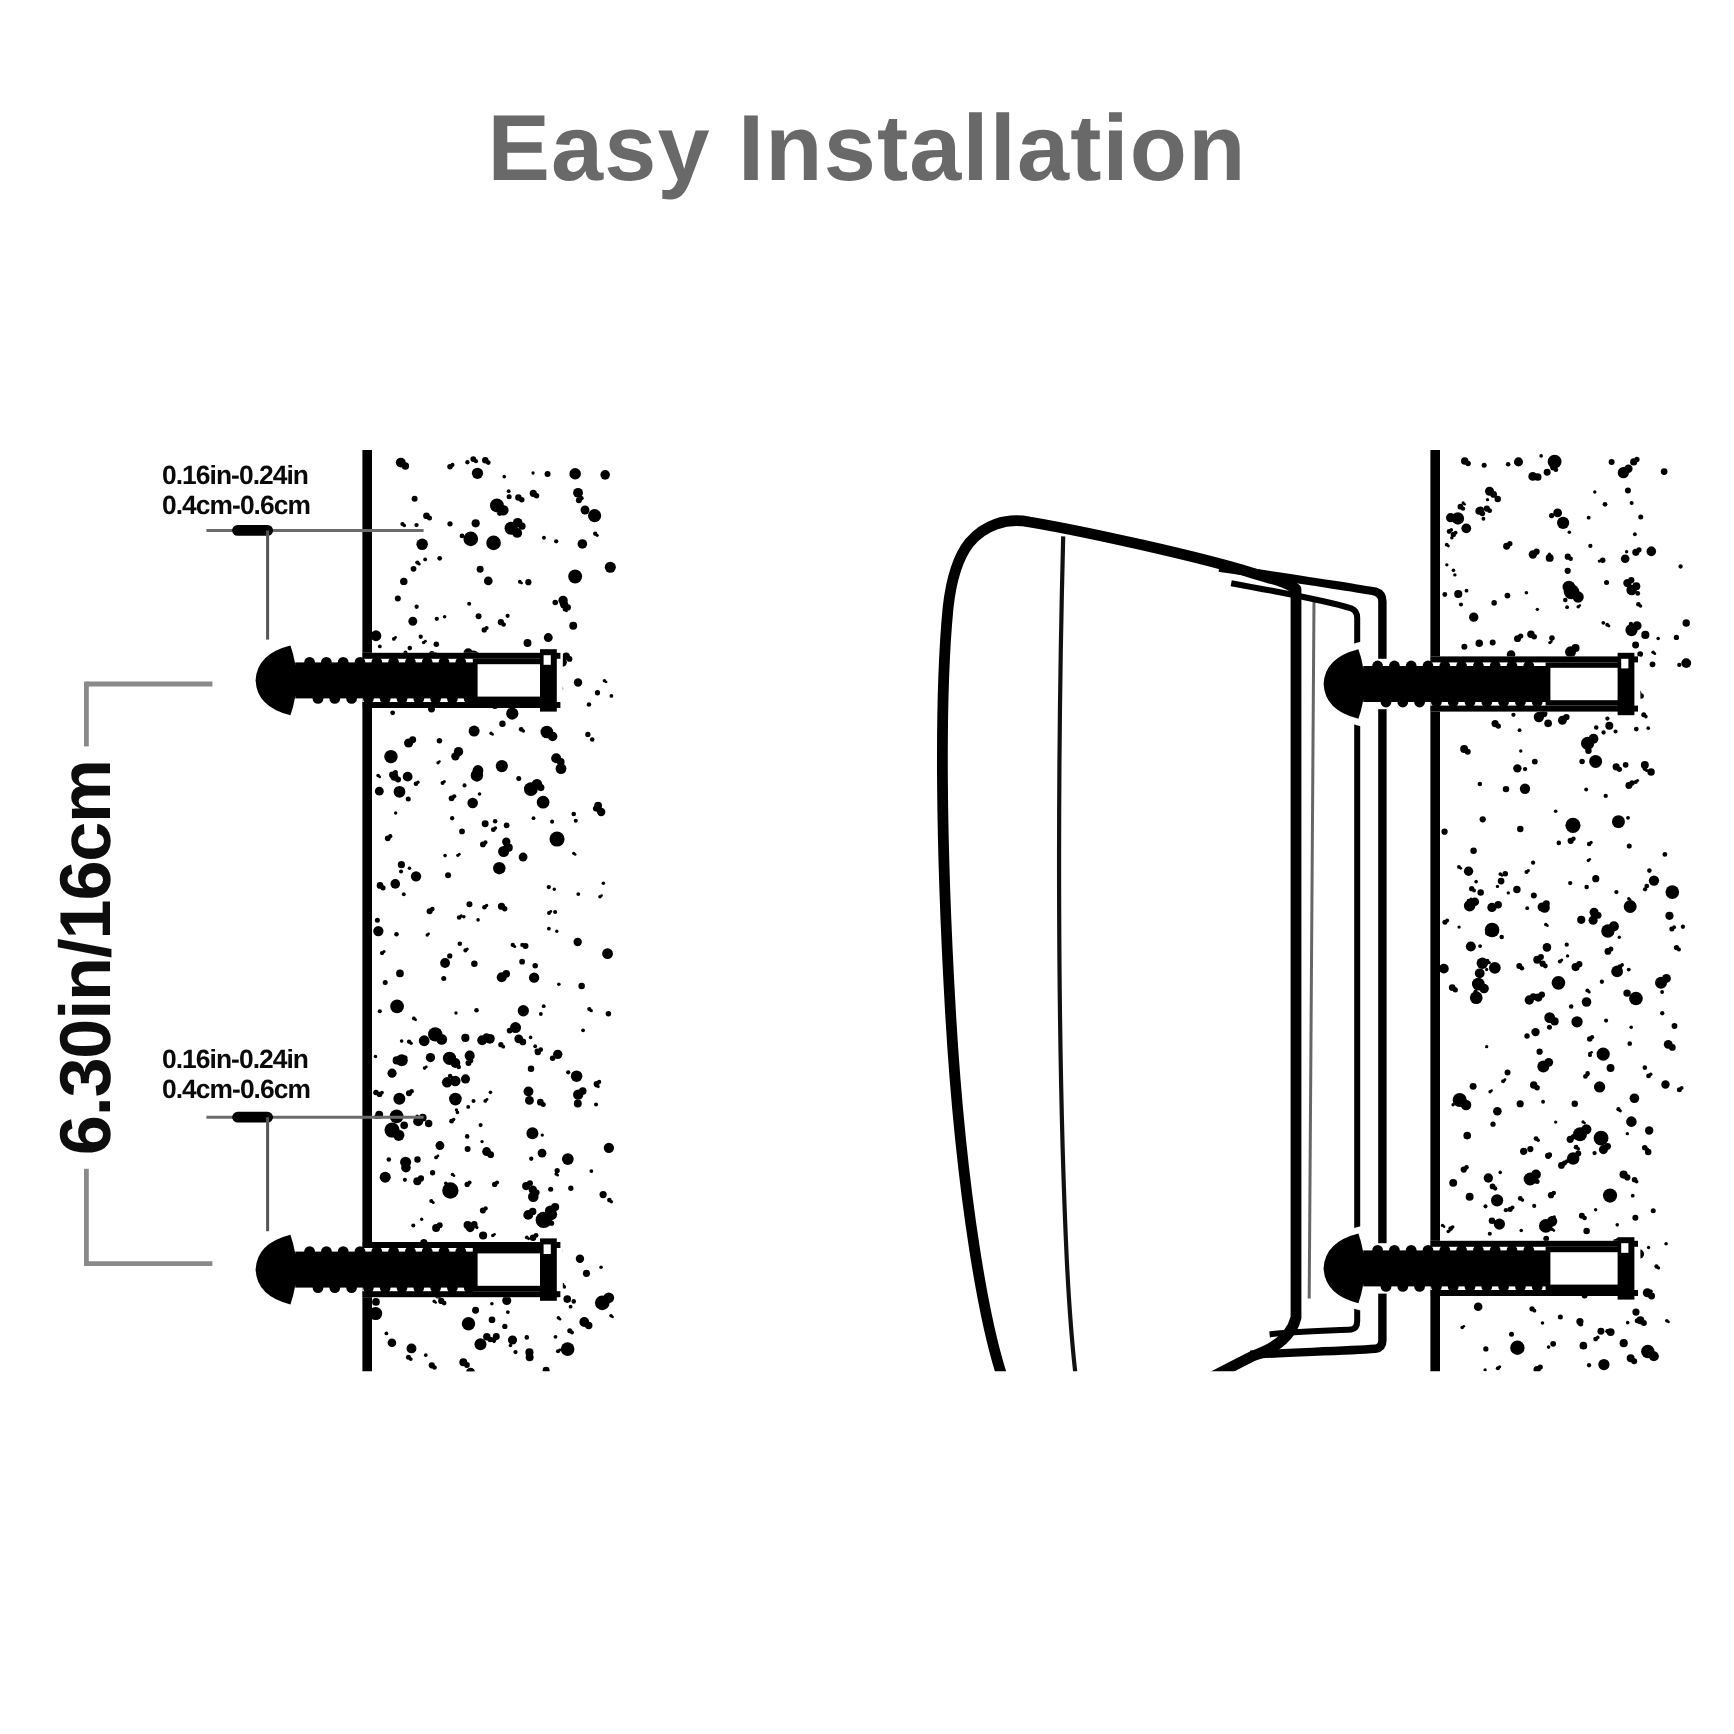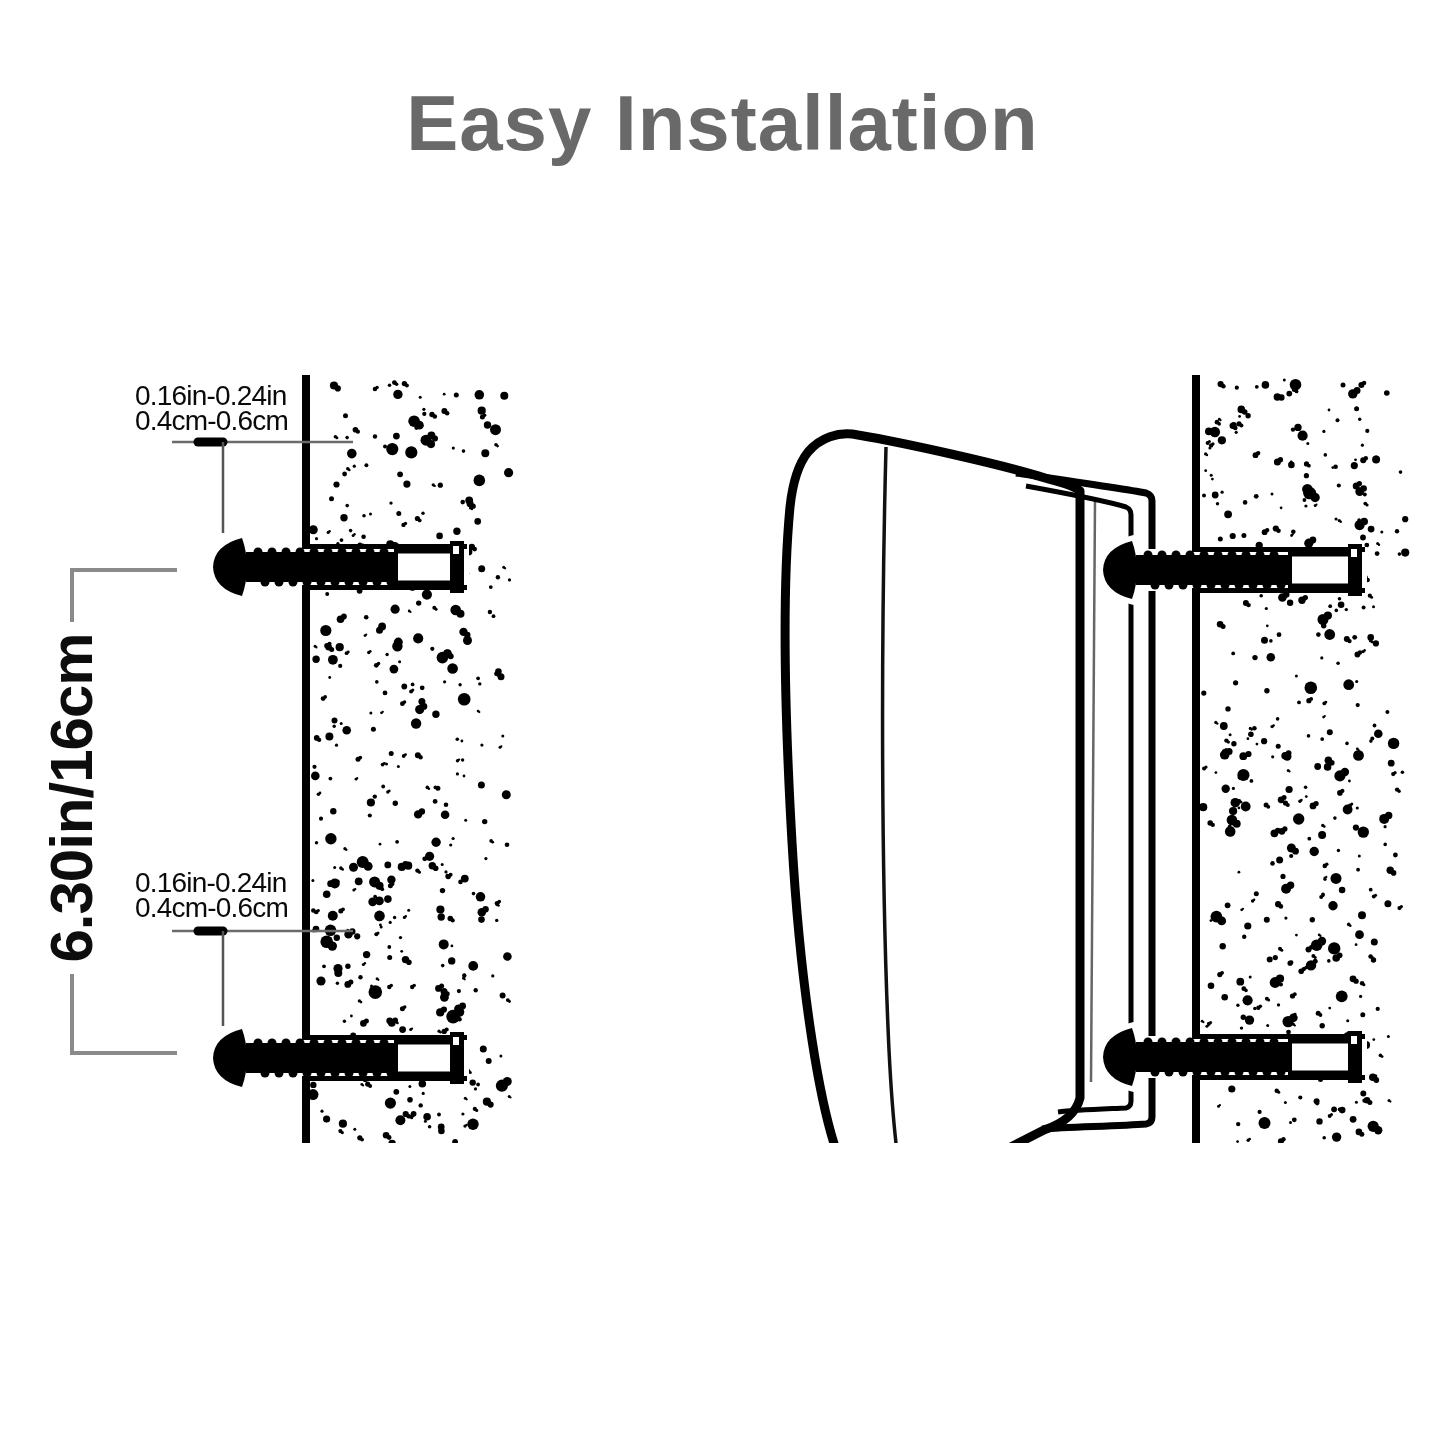--- a/index.html
+++ b/index.html
@@ -5,21 +5,21 @@
   html,body{margin:0;padding:0;background:#ffffff;}
   .canvas{
     position:relative;width:1445px;height:1143px;background:#ffffff;overflow:hidden;
     font-family:"Liberation Sans",sans-serif;
   }
   .page-title{
     position:absolute;left:0;right:0;top:78px;text-align:center;
     font-size:78px;font-weight:700;letter-spacing:1px;color:var(--title-color,#696969);
   }
   .dim-label{
-    position:absolute;font-size:28px;font-weight:400;line-height:25px;
+    position:absolute;font-size:22px;font-weight:700;line-height:25px;
     letter-spacing:-0.8px;color:var(--label-color,#0a0a0a);white-space:nowrap;
   }
   .dim-label-top{left:135px;top:383px;}
   .dim-label-mid{left:135px;top:870px;}
   .spacing-label{
     position:absolute;left:71px;top:798px;
     transform:translate(-50%,-50%) rotate(-90deg);
     font-size:60px;font-weight:700;letter-spacing:-1px;color:#0d0d0d;white-space:nowrap;
   }
   svg{position:absolute;left:0;top:0;}

